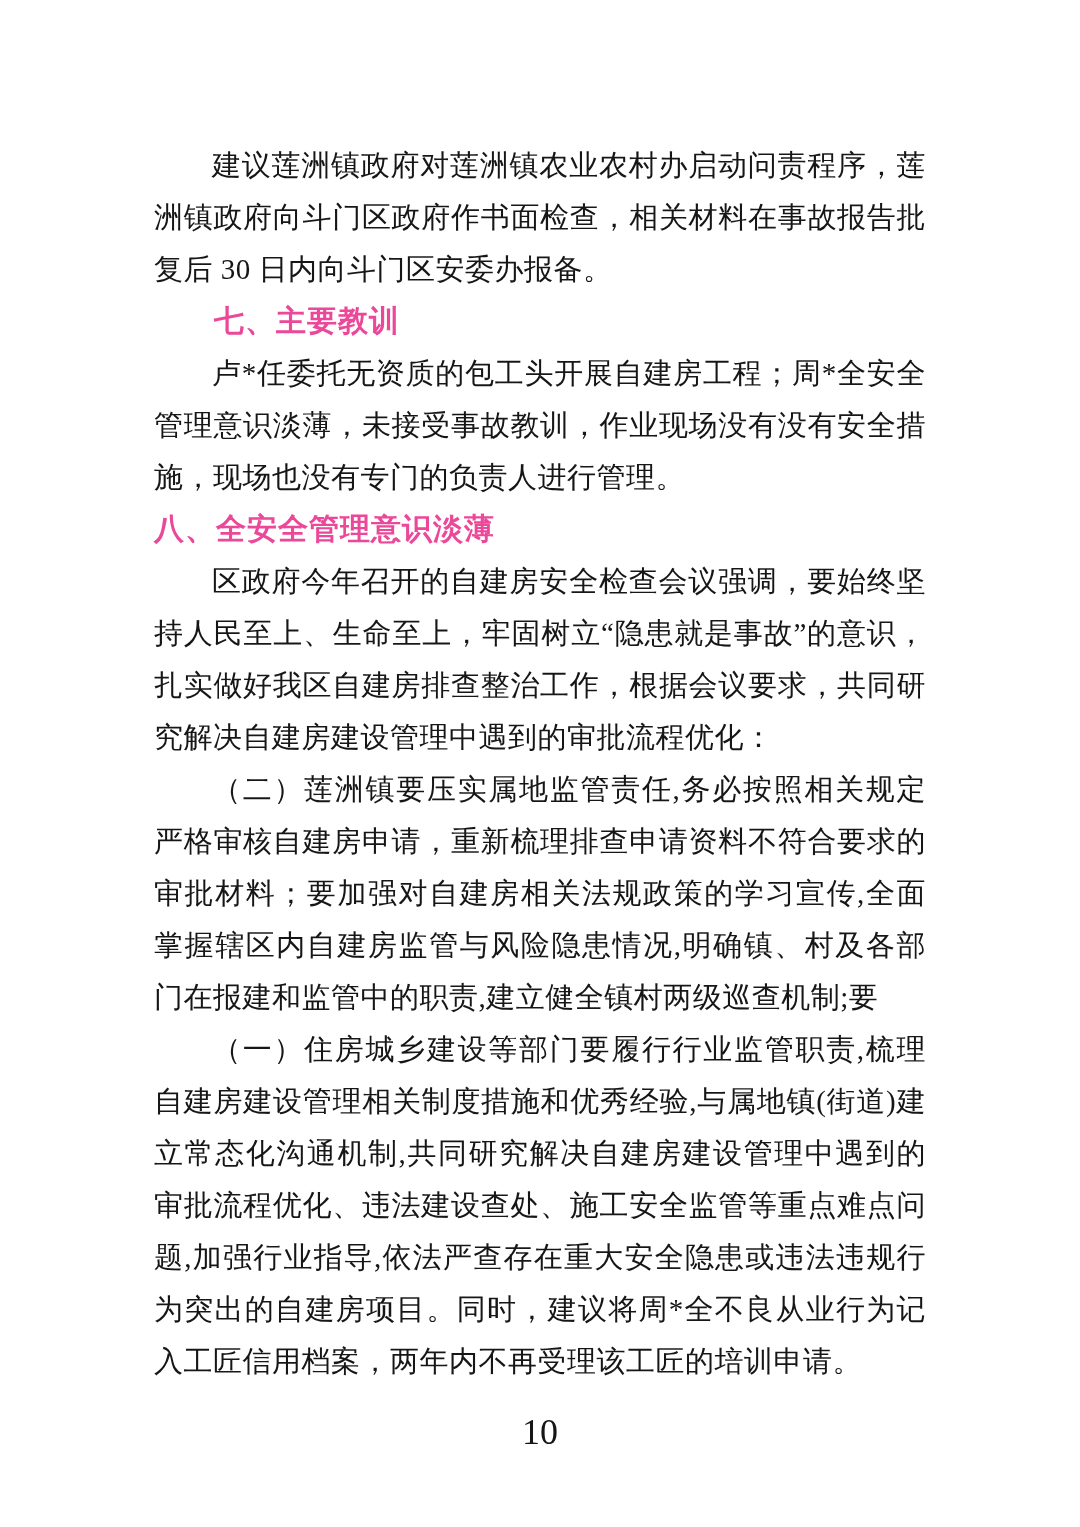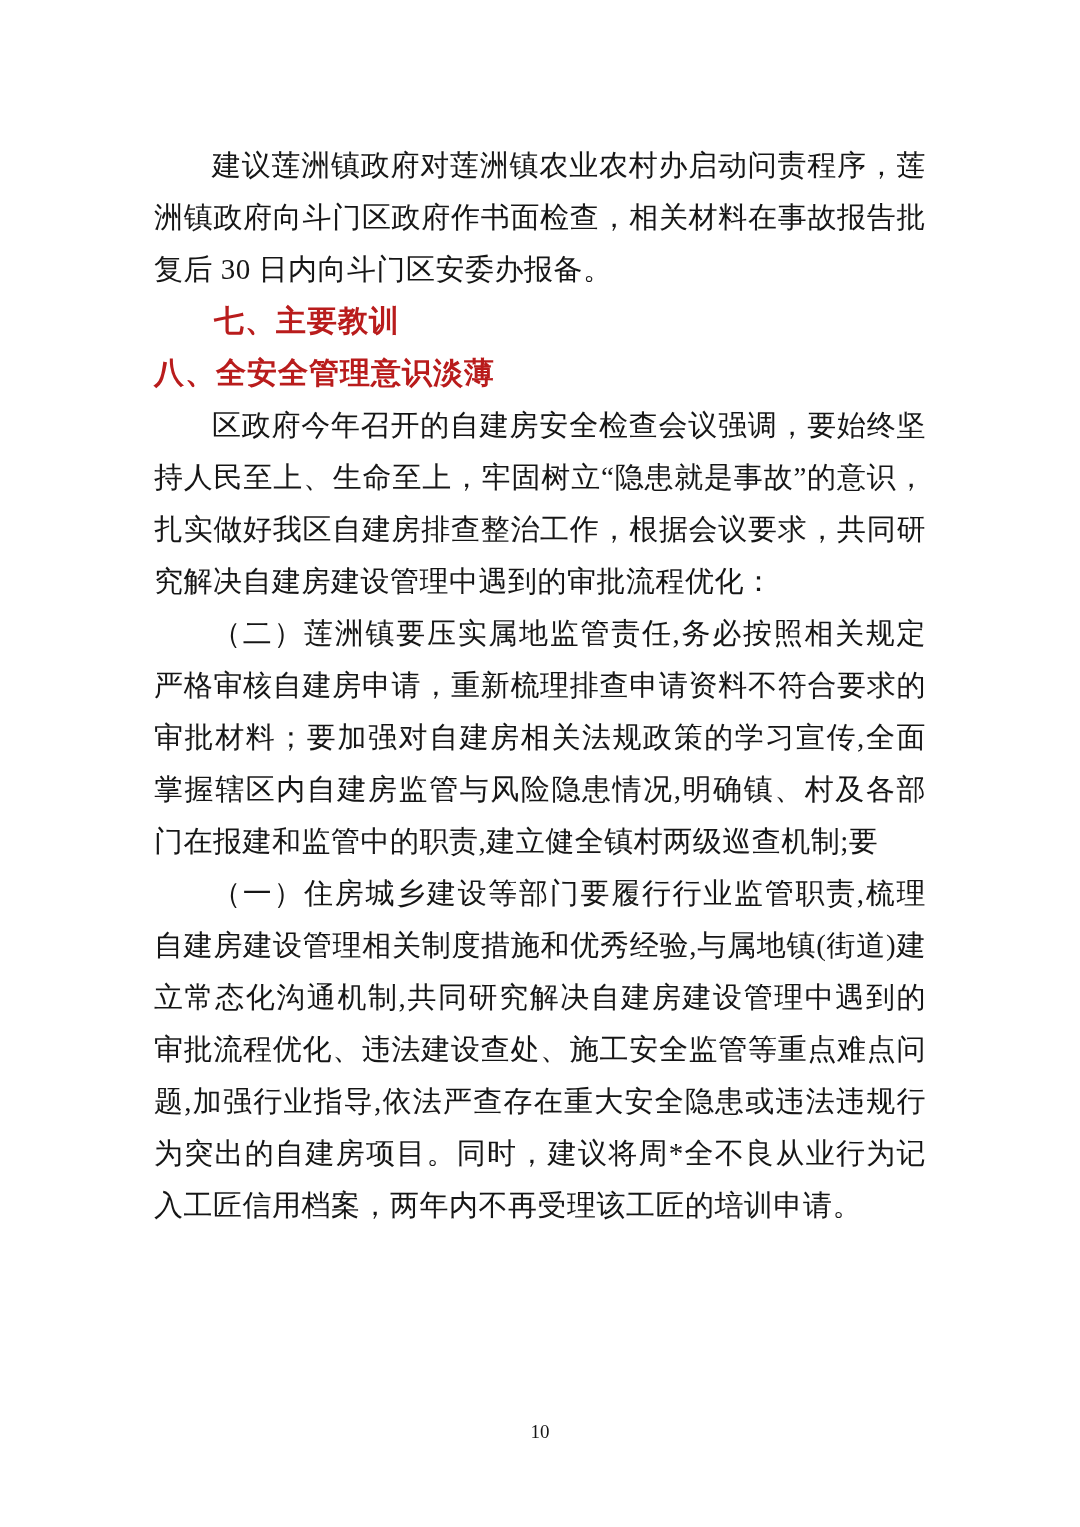--- a/index.html
+++ b/index.html
@@ -29,45 +29,46 @@
     text-align: justify;
     text-justify: inter-ideograph;
     letter-spacing: 0.5px;
   }
   .heading {
     margin: 0;
     font-family: "Liberation Sans", "DejaVu Sans", sans-serif;
     font-weight: 700;
     font-size: 30px;
     line-height: 52px;
-    color: #b91c1c;
+    color: #ec4899;
     text-align: left;
     letter-spacing: 1px;
   }
   .indent {
     text-indent: 2em;
   }
   .page-number {
     position: absolute;
     top: 1416px;
     left: 0;
     width: 100%;
     text-align: center;
     font-family: "Liberation Serif", "DejaVu Serif", serif;
-    font-size: 19px;
+    font-size: 36px;
     line-height: 32px;
     color: #161616;
   }
 </style>
 </head>
 <body>
 
 <main class="doc">
   <section class="text">
     <p class="para indent">建议莲洲镇政府对莲洲镇农业农村办启动问责程序，莲洲镇政府向斗门区政府作书面检查，相关材料在事故报告批复后 30 日内向斗门区安委办报备。</p>
     <h2 class="heading indent">七、主要教训</h2>
+    <p class="para indent">卢*任委托无资质的包工头开展自建房工程；周*全安全管理意识淡薄，未接受事故教训，作业现场没有没有安全措施，现场也没有专门的负责人进行管理。</p>
     <h2 class="heading">八、全安全管理意识淡薄</h2>
     <p class="para indent">区政府今年召开的自建房安全检查会议强调，要始终坚持人民至上、生命至上，牢固树立“隐患就是事故”的意识，扎实做好我区自建房排查整治工作，根据会议要求，共同研究解决自建房建设管理中遇到的审批流程优化：</p>
     <p class="para indent">（二）莲洲镇要压实属地监管责任,务必按照相关规定严格审核自建房申请，重新梳理排查申请资料不符合要求的审批材料；要加强对自建房相关法规政策的学习宣传,全面掌握辖区内自建房监管与风险隐患情况,明确镇、村及各部门在报建和监管中的职责,建立健全镇村两级巡查机制;要</p>
     <p class="para indent">（一）住房城乡建设等部门要履行行业监管职责,梳理自建房建设管理相关制度措施和优秀经验,与属地镇(街道)建立常态化沟通机制,共同研究解决自建房建设管理中遇到的审批流程优化、违法建设查处、施工安全监管等重点难点问题,加强行业指导,依法严查存在重大安全隐患或违法违规行为突出的自建房项目。同时，建议将周*全不良从业行为记入工匠信用档案，两年内不再受理该工匠的培训申请。</p>
   </section>
   <footer class="page-number">10</footer>
 </main>
 
 </body></html>

